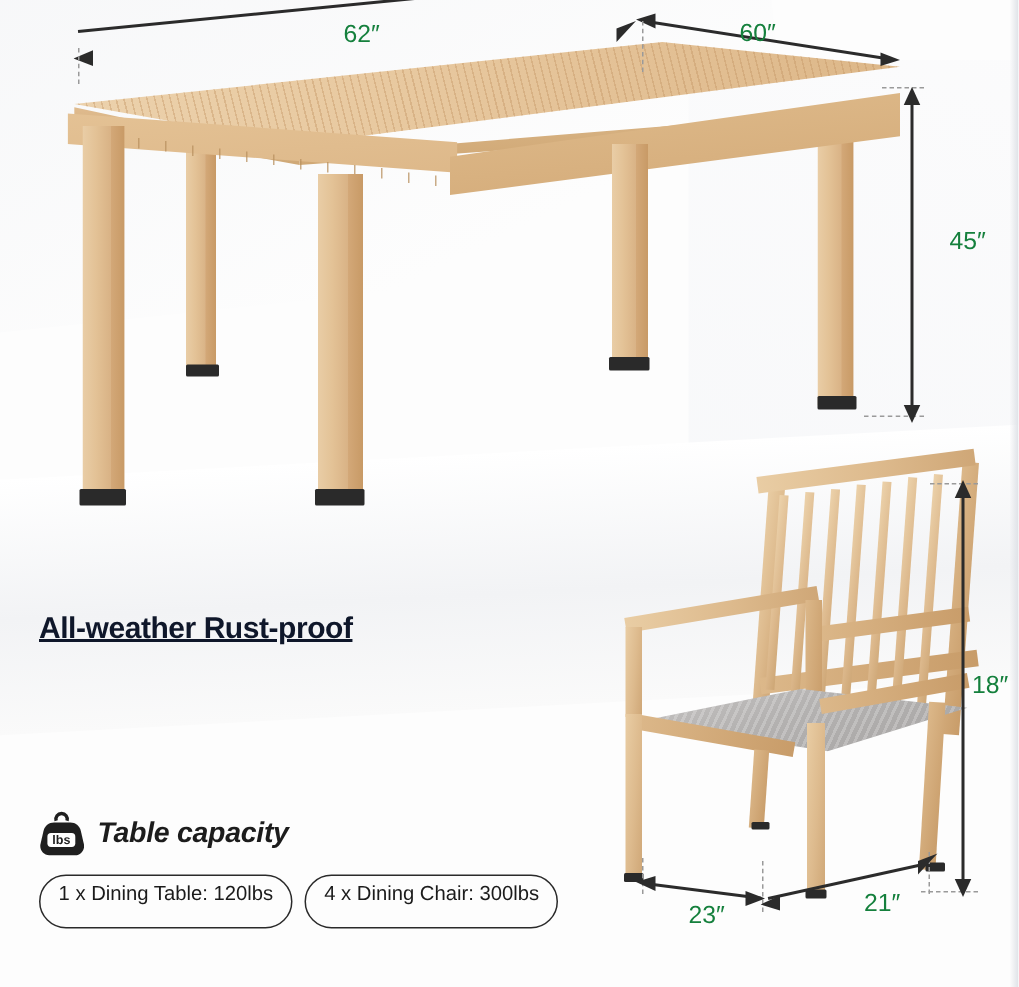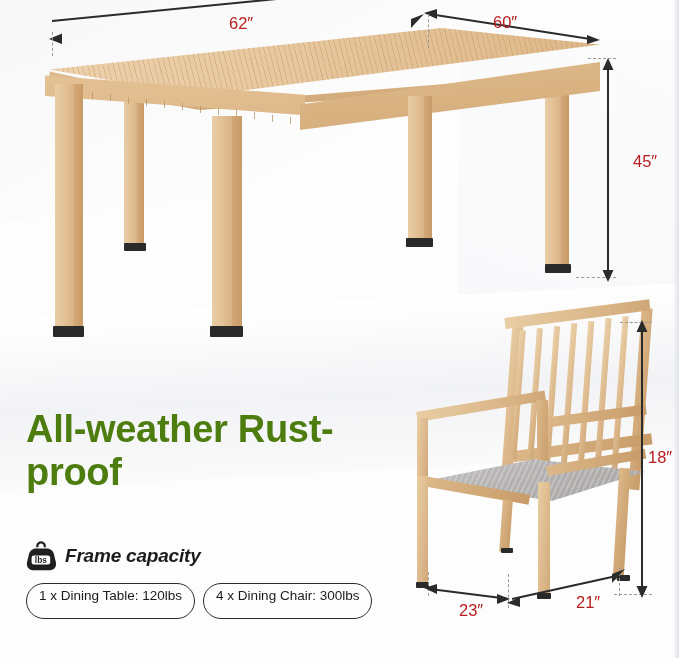--- a/index.html
+++ b/index.html
@@ -33,21 +33,21 @@
   .bg-edge-r {
     position:absolute; right:0; top:0; width:6px; height:658px;
     background:linear-gradient(90deg,rgba(210,214,220,0) 0%,#dfe2e7 100%);
   }
   .dim-line { position:absolute; background:#2b2b2b; }
   .dashed-v { position:absolute; width:0; border-left:1px dashed #9a9a9a; }
   .dashed-h { position:absolute; height:0; border-top:1px dashed #9a9a9a; }
   .dim-label {
     position:absolute;
     font-family:"Liberation Sans", sans-serif;
-    color:#b91c1c;
+    color:#15803d;
     white-space:nowrap;
   }
 
   
   #table-figure { position:absolute; left:0; top:0; width:620px; height:360px; }
 
   
   .tt-surface {
     position:absolute; left:44px; top:28px; width:556px; height:92px;
     overflow:hidden;
@@ -113,22 +113,23 @@
   .cushion {
     position:absolute;
     background:
       repeating-linear-gradient(115deg, rgba(255,255,255,.22) 0 2px, rgba(0,0,0,0) 2px 5px),
       linear-gradient(160deg,#c9c7c6 0%,#b4b2b1 45%,#a6a4a3 100%);
   }
 
   
   #copy { position:absolute; left:26px; top:408px; width:400px; }
   .headline-1 {
-    font-size:38px; font-weight:bold; color:#4d7c0f; letter-spacing:-.3px;
+    font-size:20px; font-weight:bold; color:#0f172a; letter-spacing:-.3px;
     line-height:1.12;
+    text-decoration:underline;
   }
   .headline-2 {
     font-size:29px; font-weight:bold; color:#f7c84f; letter-spacing:-.3px;
     line-height:1.12; margin-top:1px;
   }
   .subcopy {
     margin-top:9px; font-size:13.2px; color:#58595b; line-height:1.45;
     max-width:292px;
   }
 
@@ -336,21 +337,21 @@
   <div id="weight-block">
     <div class="wc-row">
       <span class="lbs-icon">
         <svg width="30" height="32" viewBox="0 0 30 32">
           <path d="M11.4 7.2a3.8 3.8 0 1 1 7.3 0" fill="none" stroke="#1f1f1f" stroke-width="2.3"></path>
           <path d="M9.6 8.4h10.9c3.4 0 6.2 2.3 7.0 5.6l2.0 8.6c0.9 3.9-1.9 7.6-5.8 7.6H6.4c-3.9 0-6.7-3.7-5.8-7.6l2.0-8.6c0.8-3.3 3.6-5.6 7.0-5.6z" transform="translate(0.4,0)" fill="#1f1f1f"></path>
           <rect x="5.6" y="15.4" width="18.6" height="9.2" rx="2.4" fill="#ffffff"></rect>
           <text x="14.9" y="22.6" font-family="Liberation Sans, sans-serif" font-size="8.4" font-weight="bold" fill="#1f1f1f" text-anchor="middle">lbs</text>
         </svg>
       </span>
-      <span class="wc-title">Frame capacity</span>
+      <span class="wc-title">Table capacity</span>
     </div>
     <div class="pills">
       <span class="pill">1 x Dining Table: 120lbs</span>
       <span class="pill">4 x Dining Chair: 300lbs</span>
     </div>
   </div>
 
 </div>
 
 </body></html>

